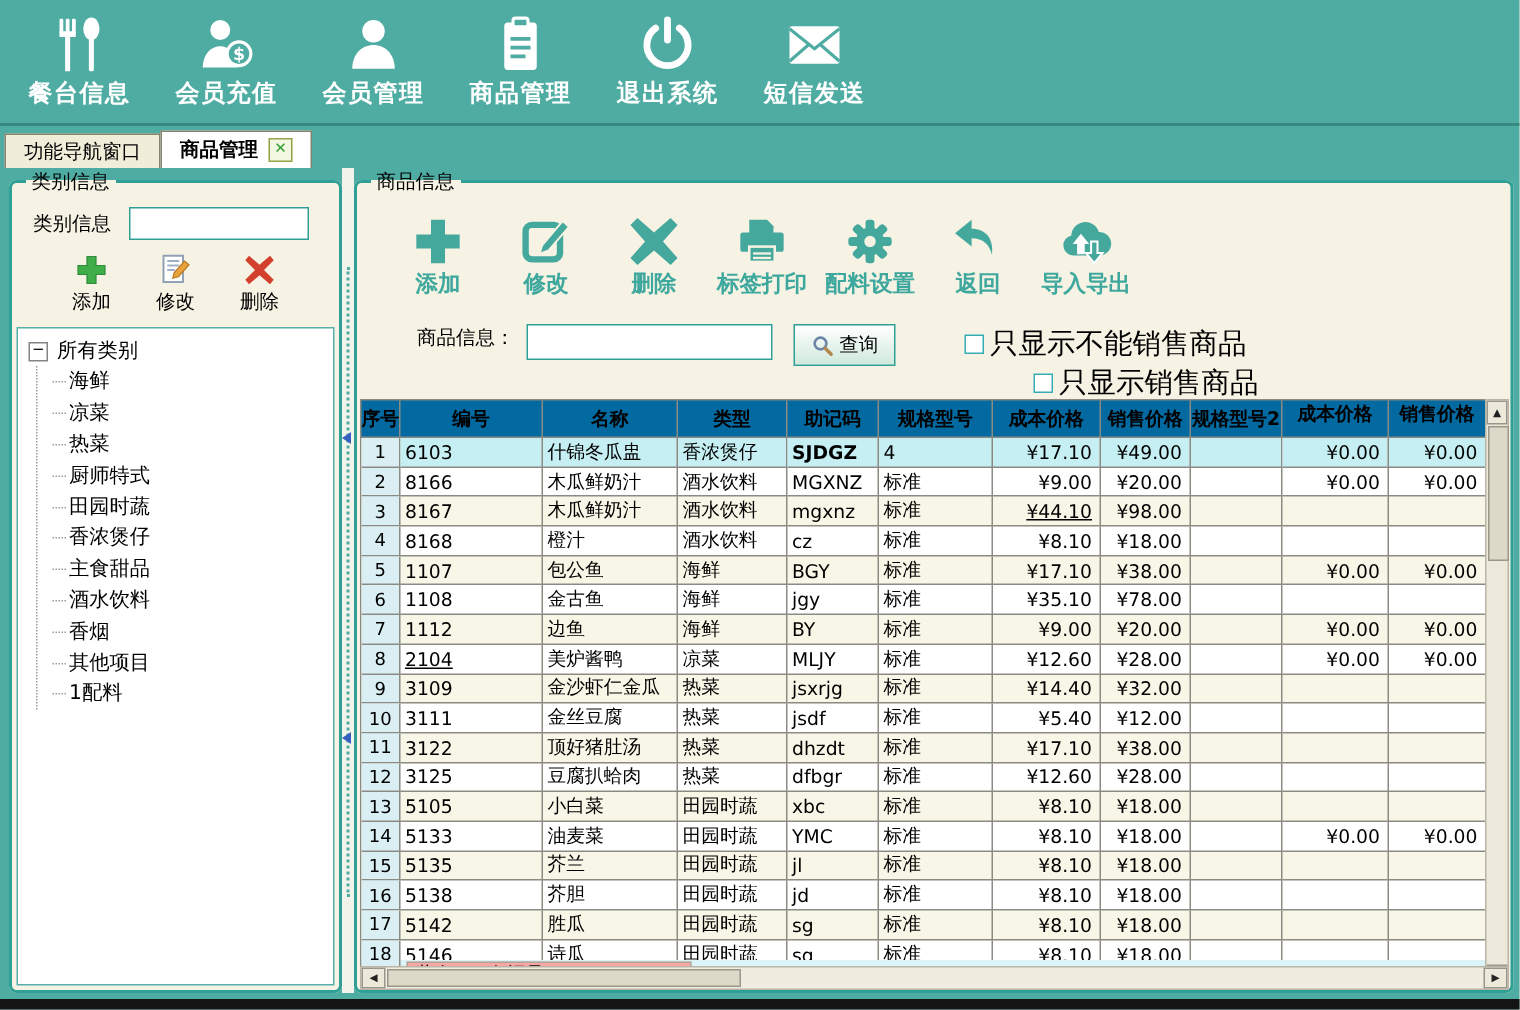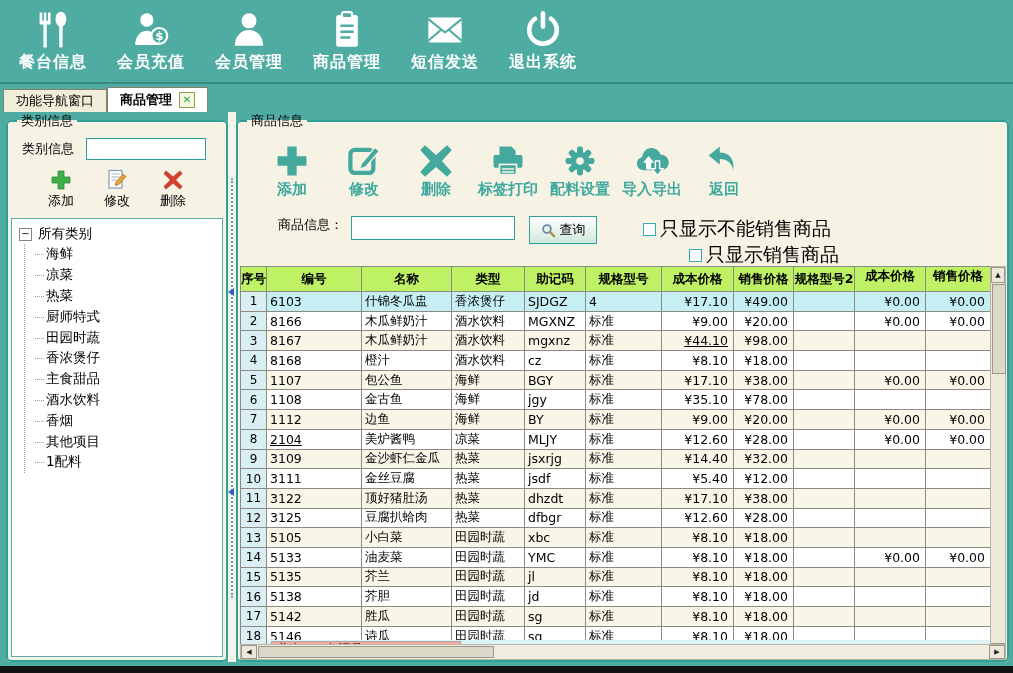--- a/index.html
+++ b/index.html
@@ -66,21 +66,21 @@
   .search-label{margin-right:8px;white-space:nowrap;}
   .search-input{width:156px;height:22px;border:1px solid #2FA096;background:#fff;outline:none;padding:0 3px;font-size:13px;}
   .query-btn{margin-left:14px;width:66px;height:26px;border:1px solid #2FA096;background:linear-gradient(#ffffff,#cfe9dc);
     display:flex;align-items:center;justify-content:center;gap:4px;font-size:13px;cursor:pointer;}
   .query-btn svg{width:15px;height:15px;}
   .chk{display:flex;align-items:center;gap:4px;font-size:19px;cursor:pointer;white-space:nowrap;}
   .chk .box{width:13px;height:13px;background:#fff;border:1px solid #35ACB4;box-sizing:border-box;}
   .chk1{margin-left:46px;} .chk2{margin-left:92px;}
   
   .grid-wrap{position:relative;margin:2px 1px 0 2px;width:766px;height:410px;}
-  .gh-row{display:flex;width:750px;height:26px;background:#bef264;border-top:1px solid #8B8B83;border-left:1px solid #8B8B83;box-sizing:border-box;}
+  .gh-row{display:flex;width:750px;height:26px;background:#0369a1;border-top:1px solid #8B8B83;border-left:1px solid #8B8B83;box-sizing:border-box;}
   .gh-cell{box-sizing:border-box;border-right:1px solid #8B8B83;border-bottom:1px solid #8B8B83;
     display:flex;align-items:center;justify-content:center;font-weight:bold;font-size:12.5px;overflow:hidden;white-space:nowrap;}
   .gh-cell.top{align-items:flex-start;padding-top:1px;}
   .g-body{width:750px;height:348px;overflow:hidden;border-left:1px solid #8B8B83;box-sizing:border-box;}
   .g-row{display:flex;height:19.7px;background:#fff;cursor:pointer;}
   .g-row.alt{background:#F8F6E6;}
   .g-row.selected .g-cell:not(.rownum){background:#C6EFF3;}
   .g-cell{box-sizing:border-box;border-right:1px solid #8B8B83;border-bottom:1px solid #8B8B83;
     font-size:12.5px;display:flex;align-items:center;overflow:hidden;padding:0 3px;white-space:nowrap;}
   .g-cell.right{justify-content:flex-end;padding-right:5px;}
@@ -143,35 +143,35 @@
         <svg viewBox="0 0 48 48">
           <rect x="11" y="6" width="26" height="38" rx="3" fill="#fff"></rect>
           <rect x="18" y="2.5" width="12" height="7" rx="2" fill="#4FACA2" stroke="#fff" stroke-width="2.5"></rect>
           <path d="M16 19h16M16 26h16M16 33h12" stroke="#4FACA2" stroke-width="3"></path>
         </svg>
       </span>
       <span class="lbl">商品管理</span>
     </div>
     <div class="tool-item">
       <span style="display: flex;">
+        <svg viewBox="0 0 48 48" fill="none" stroke="#fff" stroke-width="5.5" stroke-linecap="round">
+          <path d="M24 4v16"></path>
+          <path d="M14.5 10.5a16.5 16.5 0 1 0 19 0"></path>
+        </svg>
+      </span>
+      <span class="lbl">退出系统</span>
+    </div>
+    <div class="tool-item">
+      <span style="display: flex;">
         <svg viewBox="0 0 48 48">
           <rect x="4" y="9" width="40" height="30" rx="2" fill="#fff"></rect>
           <path d="M4 11l20 16L44 11M4 37l15-13M44 37L29 24" stroke="#4FACA2" stroke-width="2.5" fill="none"></path>
         </svg>
       </span>
       <span class="lbl">短信发送</span>
-    </div>
-    <div class="tool-item">
-      <span style="display: flex;">
-        <svg viewBox="0 0 48 48" fill="none" stroke="#fff" stroke-width="5.5" stroke-linecap="round">
-          <path d="M24 4v16"></path>
-          <path d="M14.5 10.5a16.5 16.5 0 1 0 19 0"></path>
-        </svg>
-      </span>
-      <span class="lbl">退出系统</span>
     </div>
   </div>
 
 <div class="tab-strip">
     <div class="tab">
       <span>功能导航窗口</span>
     </div>
     <div class="tab active">
       <span>商品管理</span>
       <span class="tab-close">✕</span>
@@ -288,35 +288,35 @@
             <rect x="16.5" y="3" width="7" height="34" rx="2.5" transform="rotate(90 20 20)"></rect>
             <rect x="16.5" y="3" width="7" height="34" rx="2.5" transform="rotate(135 20 20)"></rect>
             <circle cx="20" cy="20" r="11"></circle>
             <circle cx="20" cy="20" r="4.5" fill="#F6F3E4"></circle>
           </svg>
         </span>
         <span class="lbl">配料设置</span>
       </div>
       <div class="ptool">
         <span style="display: flex;">
+          <svg viewBox="0 0 40 40" fill="#45A89D">
+            <path d="M15 3L2 13.5 15 24v-6.5c9 0 14 5 16 13 1.5-13-5-20.5-16-20.5z"></path>
+          </svg>
+        </span>
+        <span class="lbl">返回</span>
+      </div>
+      <div class="ptool">
+        <span style="display: flex;">
           <svg viewBox="0 0 40 40">
             <path d="M10 31a8 8 0 0 1-1.5-15.8A11 11 0 0 1 30 12.5 8.5 8.5 0 0 1 31 31z" fill="#45A89D"></path>
             <path d="M13 30v-8H9.5L16 14l6.5 8H19v8z" fill="#fff"></path>
             <path d="M29 20v9h4l-6.5 8L20 29h4v-9z" fill="#45A89D" stroke="#fff" stroke-width="1.6"></path>
           </svg>
         </span>
         <span class="lbl">导入导出</span>
-      </div>
-      <div class="ptool">
-        <span style="display: flex;">
-          <svg viewBox="0 0 40 40" fill="#45A89D">
-            <path d="M15 3L2 13.5 15 24v-6.5c9 0 14 5 16 13 1.5-13-5-20.5-16-20.5z"></path>
-          </svg>
-        </span>
-        <span class="lbl">返回</span>
       </div>
     </div>
 
   <div class="search-row">
     <span class="search-label">商品信息：</span>
     <input class="search-input" type="text" value="" style="">
     <div class="query-btn">
       <svg viewBox="0 0 20 20">
           <circle cx="8" cy="8" r="5.2" fill="none" stroke="#6E87A8" stroke-width="2.4"></circle>
           <line x1="12.2" y1="12.2" x2="17.5" y2="17.5" stroke="#B1884E" stroke-width="3" stroke-linecap="round"></line>
@@ -348,21 +348,21 @@
         <div class="gh-cell" style="width: 61px; flex: 0 0 61px;">规格型号2</div>
         <div class="gh-cell top" style="width: 71px; flex: 0 0 71px;">成本价格</div>
         <div class="gh-cell top" style="width: 65px; flex: 0 0 65px;">销售价格</div>
       </div>
     <div class="g-body">
         <div class="g-row alt selected">
           <div class="g-cell rownum" style="width: 26px; flex: 0 0 26px;">1</div>
           <div class="g-cell left" style="width: 95px; flex: 0 0 95px;">6103</div>
           <div class="g-cell left" style="width: 90px; flex: 0 0 90px;">什锦冬瓜盅</div>
           <div class="g-cell left" style="width: 73px; flex: 0 0 73px;">香浓煲仔</div>
-          <div class="g-cell left" style="width: 61px; flex: 0 0 61px;">SJDGZ</div>
+          <div class="g-cell left" style="width: 61px; flex: 0 0 61px; font-weight: bold;">SJDGZ</div>
           <div class="g-cell left" style="width: 76px; flex: 0 0 76px;">4</div>
           <div class="g-cell right" style="width: 72px; flex: 0 0 72px;">¥17.10</div>
           <div class="g-cell right" style="width: 60px; flex: 0 0 60px;">¥49.00</div>
           <div class="g-cell left" style="width: 61px; flex: 0 0 61px;"></div>
           <div class="g-cell right" style="width: 71px; flex: 0 0 71px;">¥0.00</div>
           <div class="g-cell right" style="width: 65px; flex: 0 0 65px;">¥0.00</div>
         </div>
         <div class="g-row">
           <div class="g-cell rownum" style="width: 26px; flex: 0 0 26px;">2</div>
           <div class="g-cell left" style="width: 95px; flex: 0 0 95px;">8166</div>

